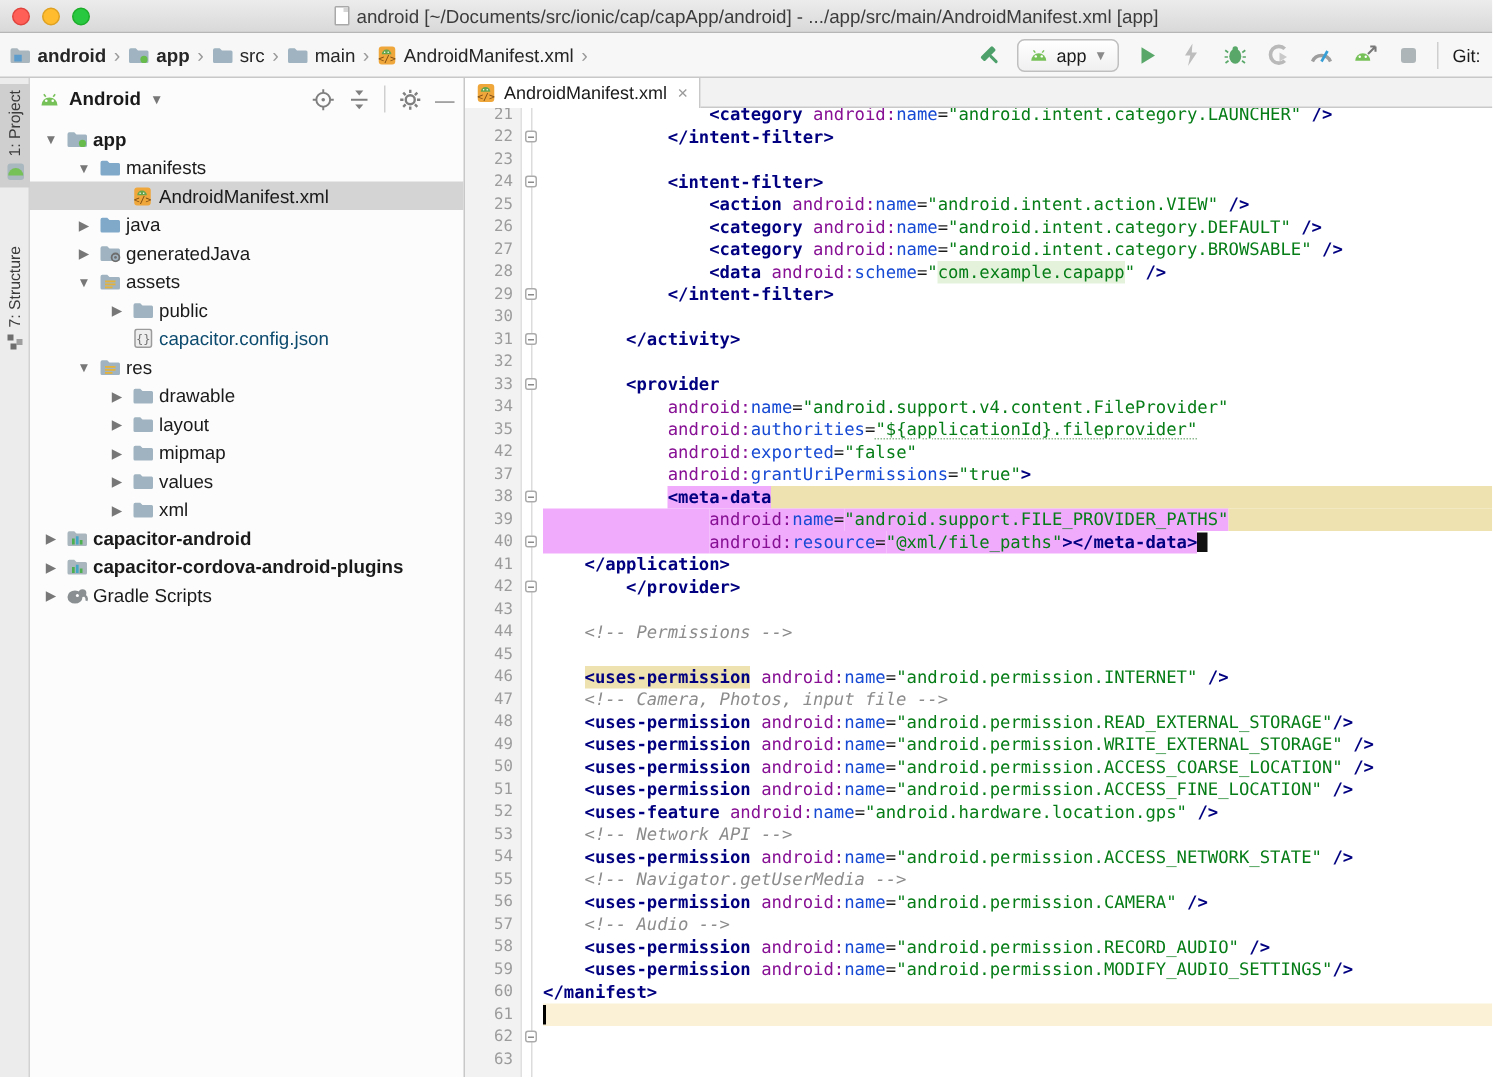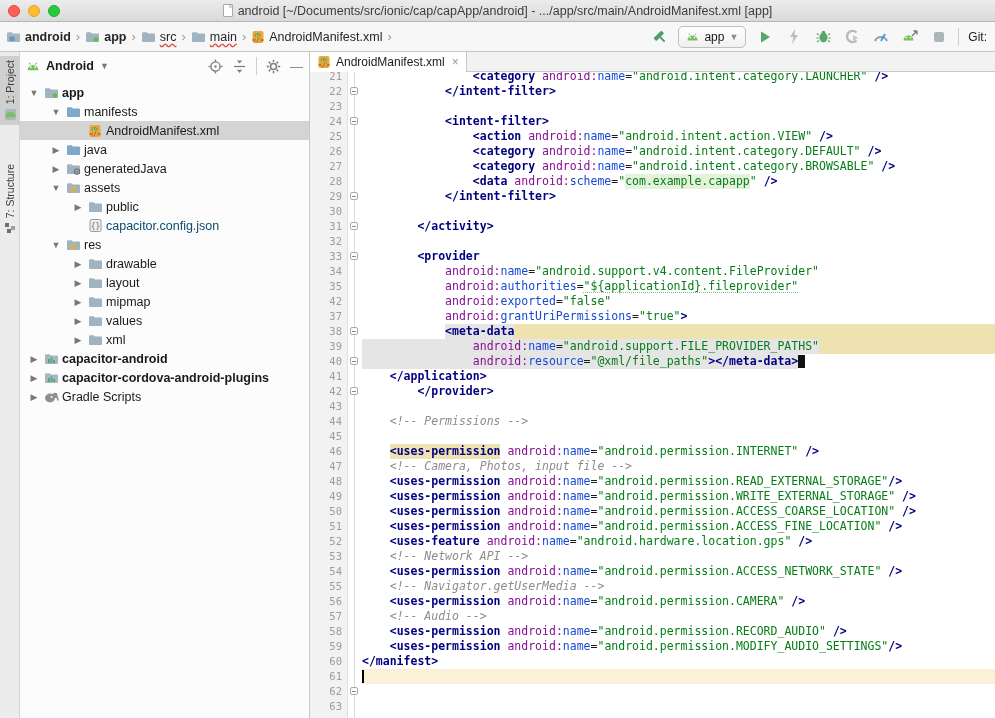--- a/index.html
+++ b/index.html
@@ -14,21 +14,21 @@
   .light.green{background:#28C840;border:1px solid #1DAD2B;}
   .title-center{width:100%;text-align:center;font-size:12.5px;color:#3C3C3C;display:flex;align-items:center;justify-content:center;gap:5px;}
   .docicon{display:inline-block;width:10px;height:13px;background:#FFF;border:1px solid #A9A9A9;border-radius:1px;position:relative;}
   .docicon:after{content:"";position:absolute;right:0;top:0;width:3px;height:3px;background:#D5D5D5;}
   
   .navbar{position:absolute;left:0;top:22px;width:995px;height:30px;background:#F7F7F7;border-bottom:1px solid #C8C8C8;display:flex;align-items:center;padding:0 6px;}
   .crumbs{display:flex;align-items:center;gap:4px;font-size:12.5px;color:#262626;white-space:nowrap;}
   .crumb{display:flex;align-items:center;gap:4px;}
   .crumb .lbl{color:#262626;}
   .crumb.bold .lbl{font-weight:bold;}
-  .crumb.typo .lbl{text-decoration:underline;text-decoration-style:wavy;text-decoration-color:#E0443E;text-underline-offset:2px;}
+  .crumb.typo .lbl{text-decoration-style:wavy;text-decoration-color:#E0443E;text-underline-offset:2px;}
   .crumb-sep{color:#9A9A9A;font-size:13px;margin:0 1px;}
   .nav-right{margin-left:auto;display:flex;align-items:center;gap:9px;padding-right:2px;}
   .tbtn{display:flex;align-items:center;justify-content:center;width:20px;height:20px;}
   .runcombo{display:flex;align-items:center;gap:5px;height:22px;padding:0 7px;background:linear-gradient(#FFF,#F0F0F0);border:1px solid #BFBFBF;border-radius:5px;font-size:12px;color:#1A1A1A;}
   .runcombo .carety{color:#8A8A8A;font-size:9px;}
   .vsep{width:1px;height:18px;background:#CFCFCF;}
   .gitlbl{font-size:12px;color:#1A1A1A;}
   
   .stripe{position:absolute;left:0;top:52px;width:20px;height:666px;background:#ECECEC;border-right:1px solid #D2D2D2;}
   .stripe-item{position:absolute;left:0;width:20px;display:flex;flex-direction:column;align-items:center;gap:4px;padding:4px 0;}
@@ -69,21 +69,21 @@
   .caretblock{display:inline-block;width:7px;height:13px;background:#111;margin-top:1px;}
   .tk-p{color:#1A1A1A;}
   .tk-t{color:#000080;font-weight:bold;}
   .tk-n{color:#871094;}
   .tk-a{color:#174AD4;}
   .tk-s{color:#067D17;}
   .tk-c{color:#8C8C8C;font-style:italic;}
   .tk-hs{color:#067D17;background:#E4F2DC;}
   .tk-ht{color:#000080;font-weight:bold;background:#EDE2B0;}
   .tk-sp{color:#067D17;text-decoration:underline dotted #8FB98F;text-underline-offset:2px;}
-  .selbg{background:#e5e5e5;}
+  .selbg{background:#f0abfc;}
   svg{display:block;}
 </style>
 </head>
 <body>
 
 <div id="app">
 
   <div class="titlebar">
     <div class="lights">
       <span class="light red"></span>

